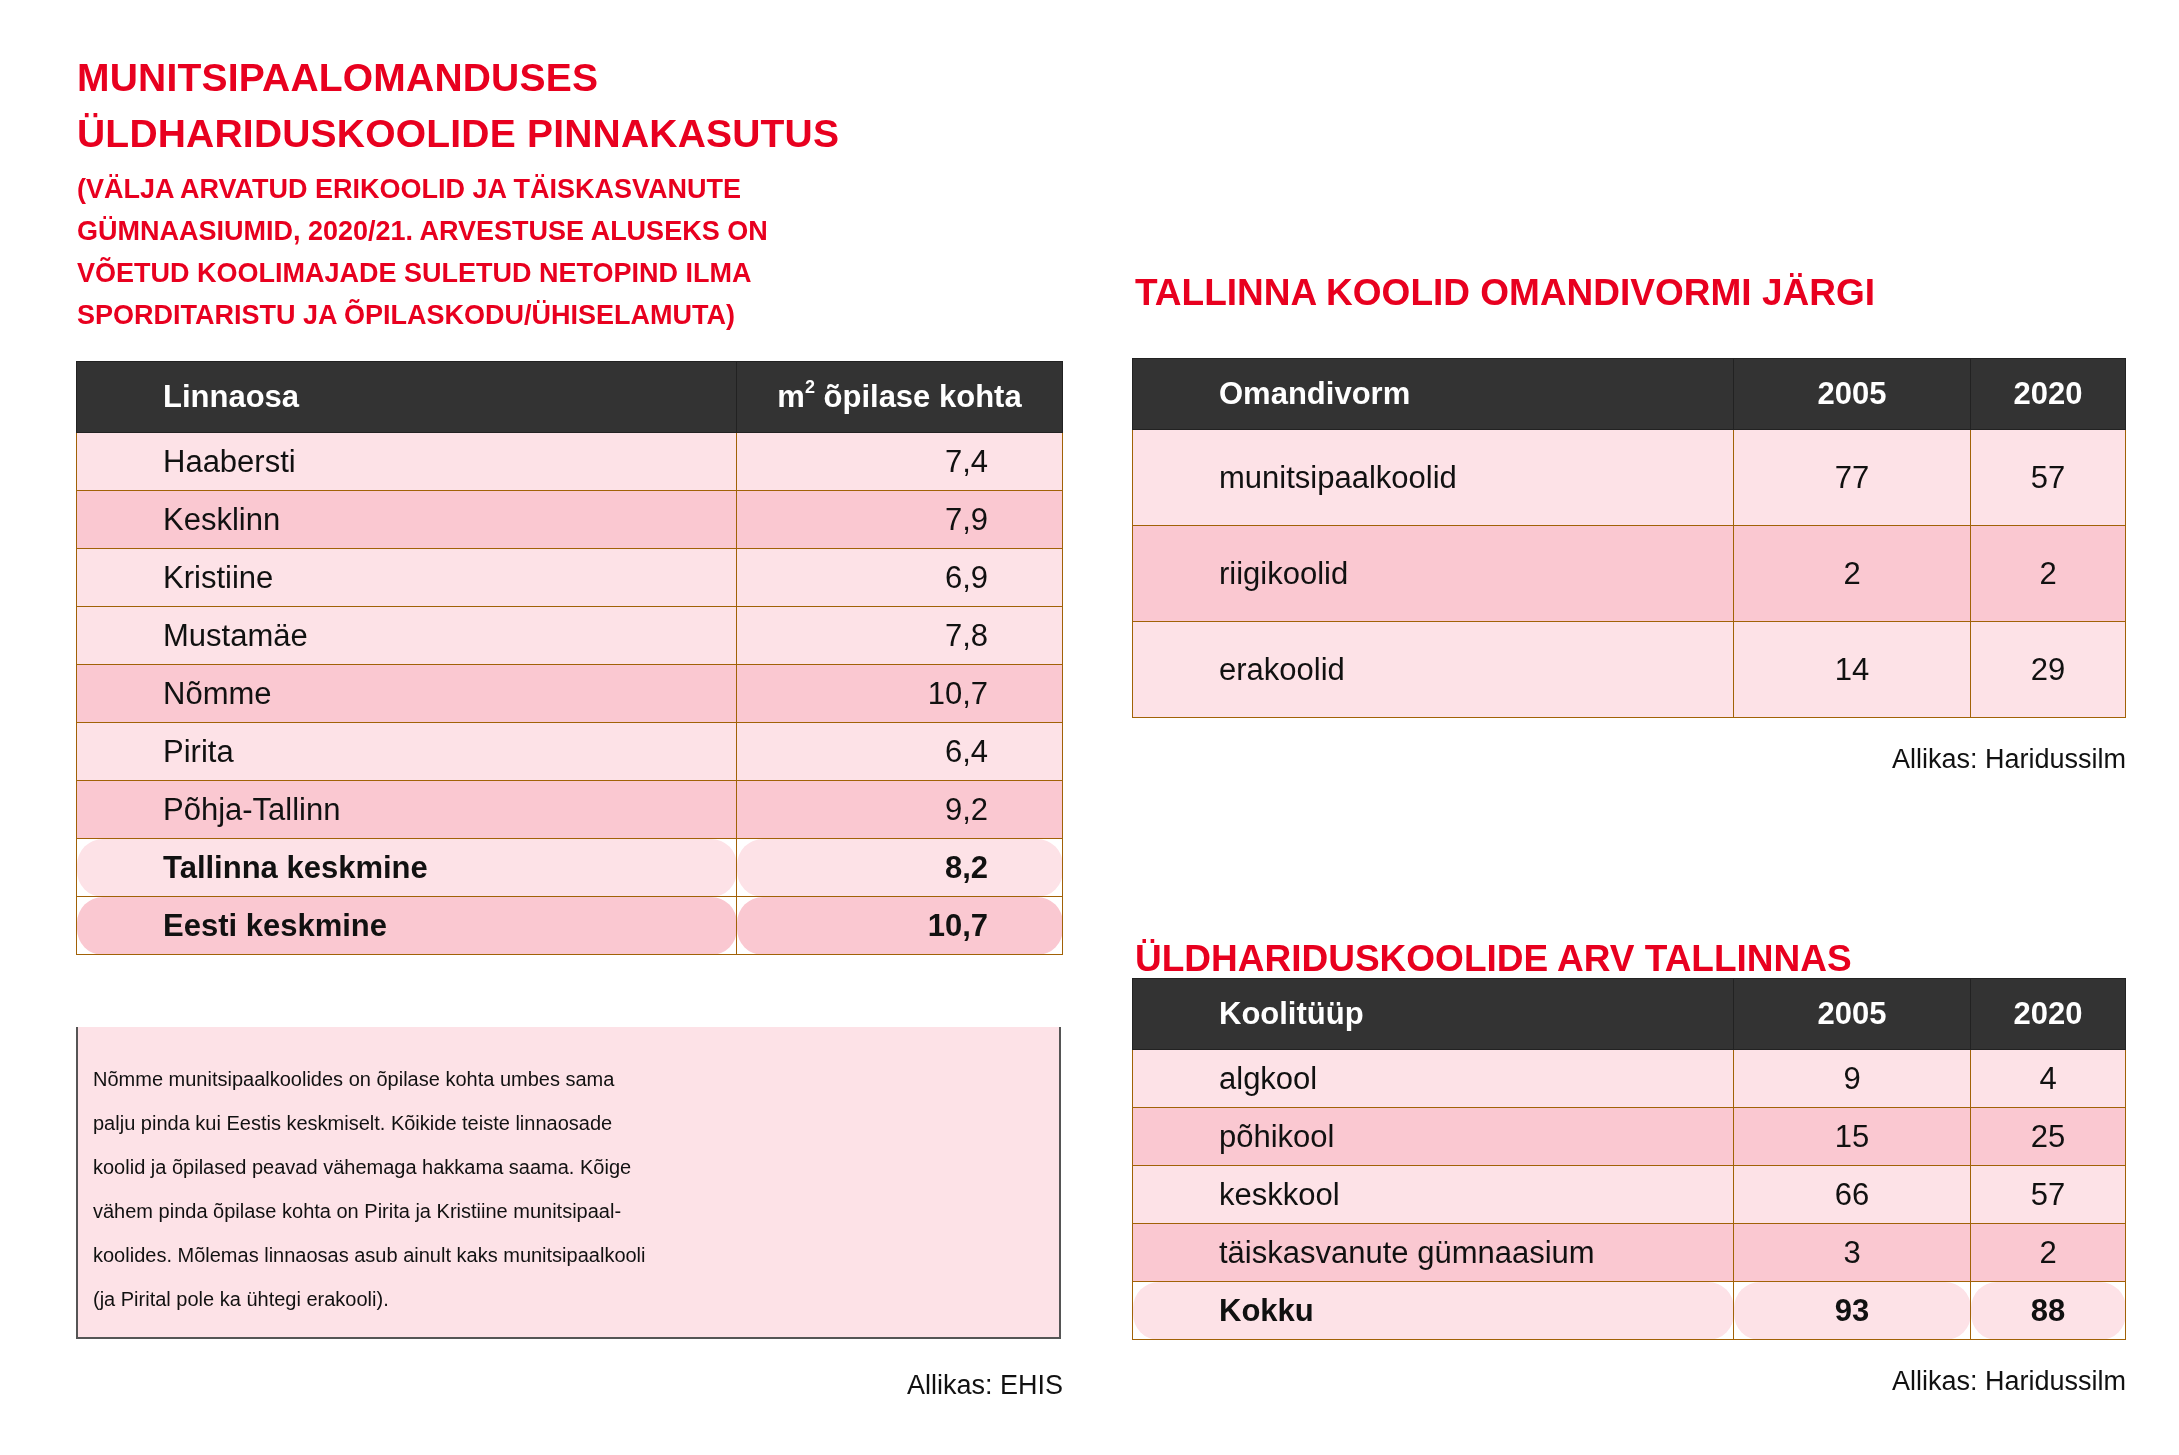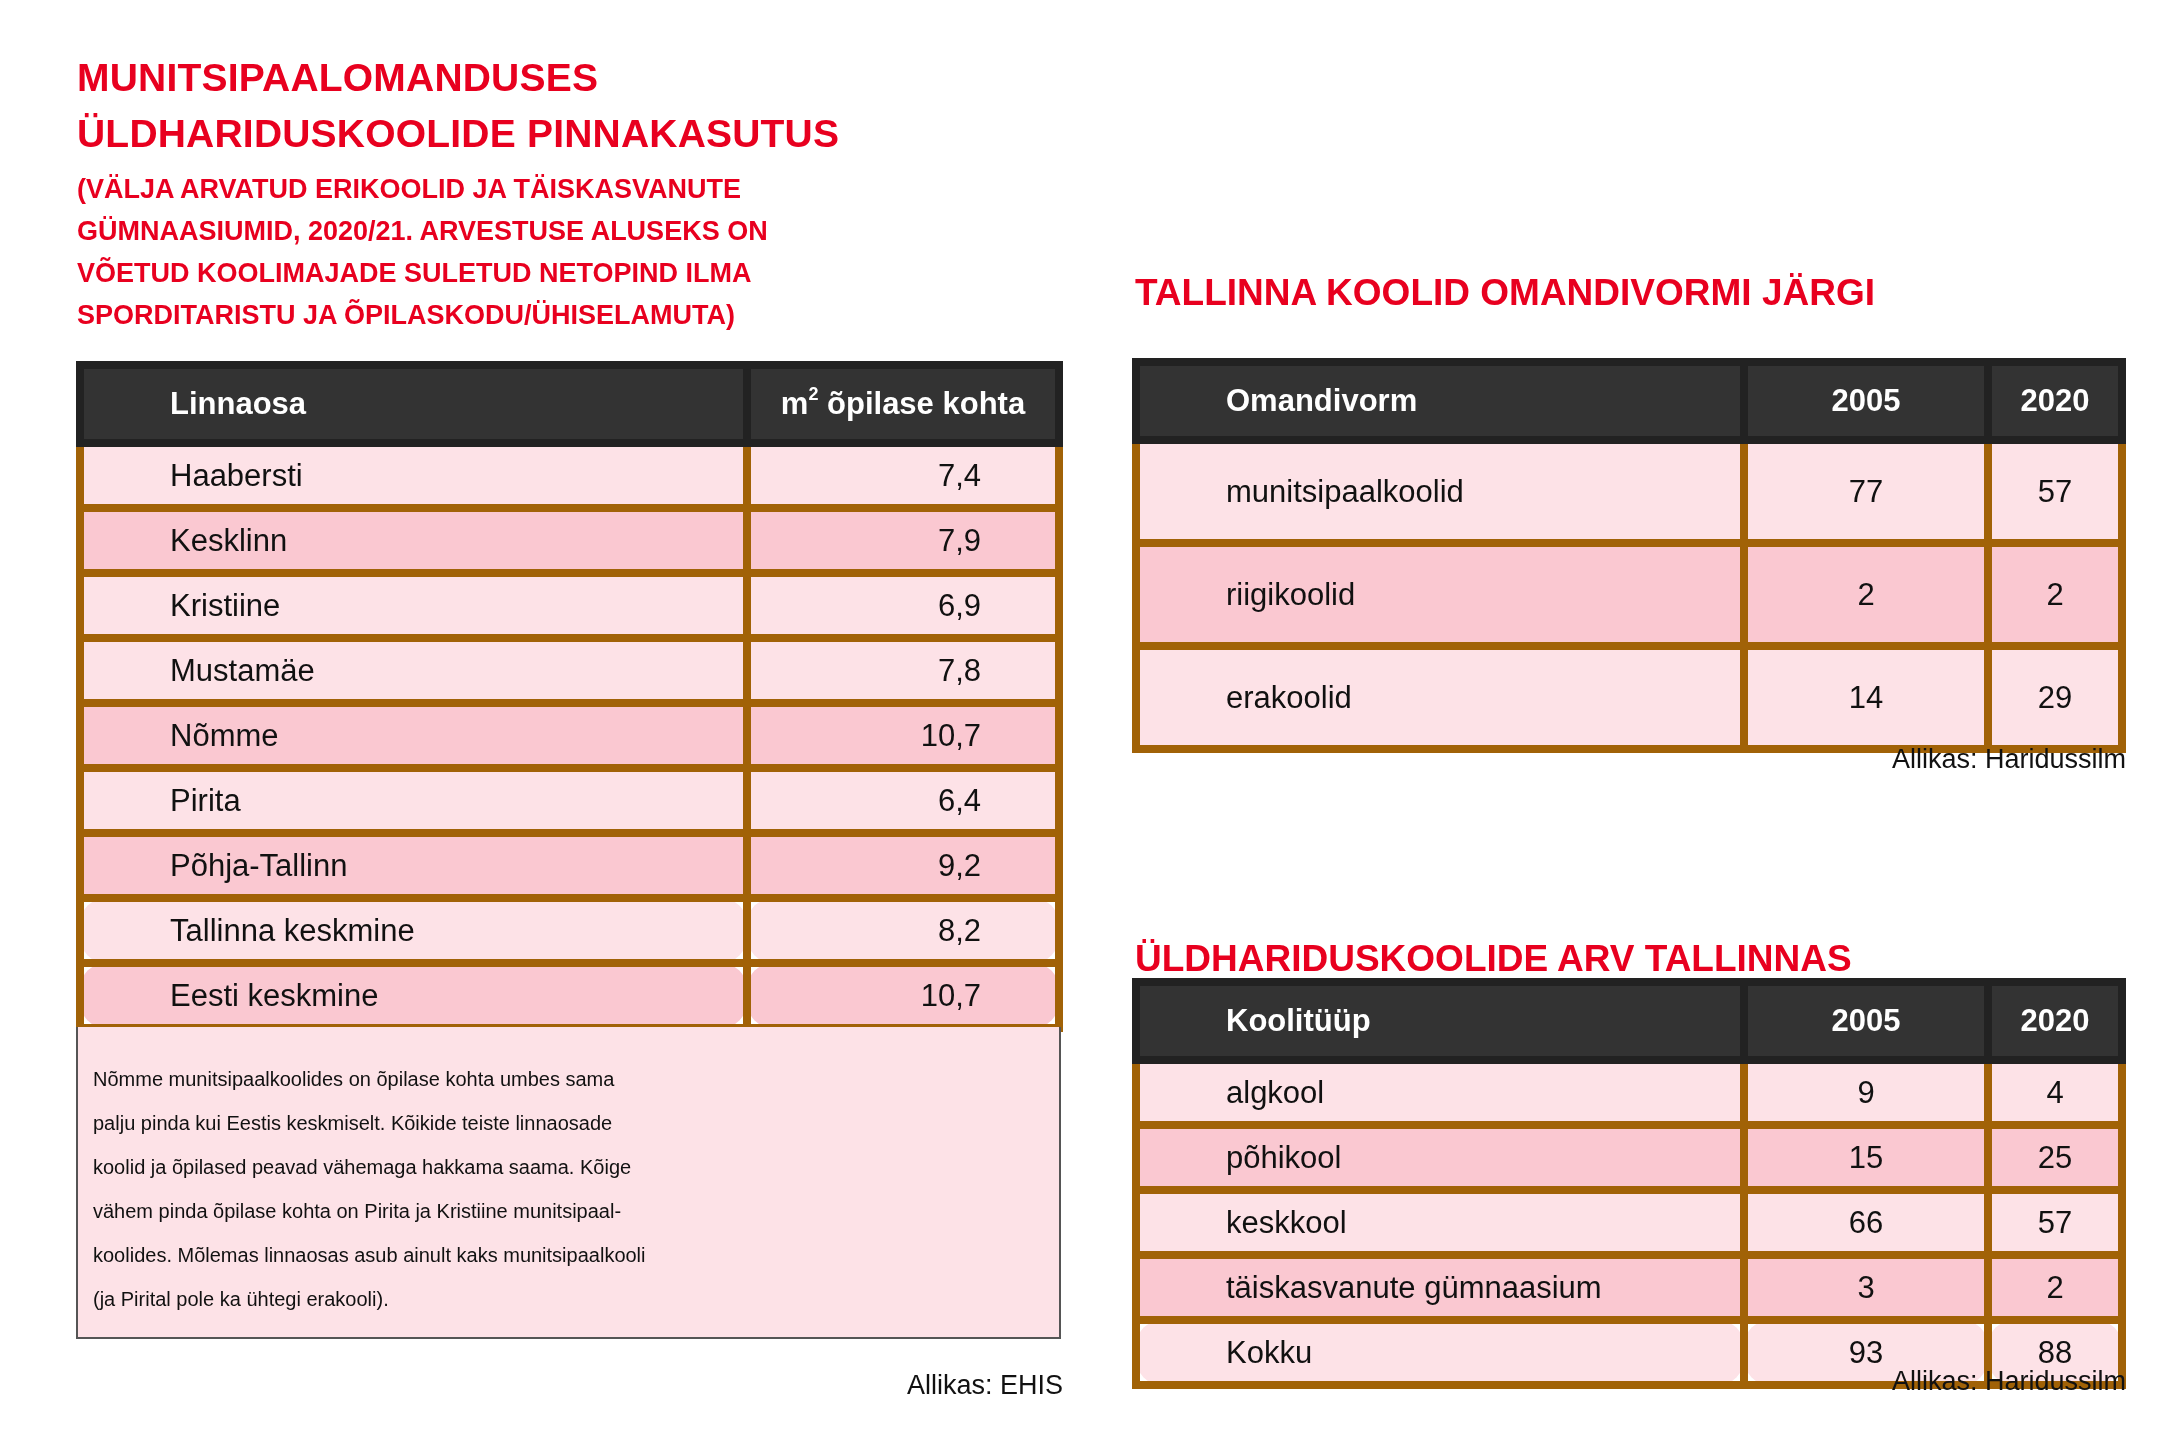--- a/index.html
+++ b/index.html
@@ -8,25 +8,25 @@
   .red { color: #e8001f; }
   .main-title { position: absolute; left: 77px; top: 50px; margin: 0;
                 font-size: 39px; line-height: 56px; font-weight: 700; letter-spacing: 0.2px; }
   .main-title span { display: block; }
   .subtitle { position: absolute; left: 77px; top: 168px; margin: 0;
               font-size: 27px; line-height: 42px; font-weight: 700; }
   .subtitle span { display: block; white-space: nowrap; }
   .section-title { position: absolute; margin: 0; font-size: 37px; font-weight: 700; white-space: nowrap; }
 
   table.dt { position: absolute; border-collapse: collapse; table-layout: fixed; }
-  table.dt th, table.dt td { border: 8px solid #a16207; padding: 0; font-size: 31px; }
+  table.dt th, table.dt td { border: 1px solid #a16207; padding: 0; font-size: 31px; }
   table.dt th { background: #333333; color: #ffffff; font-weight: 700; border-color: #222; }
   table.dt tr.r0 td { background: #fde2e7; }
   table.dt tr.r1 td { background: #fac8d1; }
-  table.dt tr.bold td { font-weight: 400; border-radius: 26px; }
+  table.dt tr.bold td { font-weight: 700; border-radius: 26px; }
   .cl { text-align: left; padding-left: 86px !important; }
 
   #t1 { left: 76px; top: 361px; width: 987px; }
   #t1 th { height: 70px; }
   #t1 td { height: 57px; }
   #t1 .c1 { width: 573px; }
   #t1 th.c2 { text-align: center; }
   #t1 td.c2 { text-align: right; padding-right: 74px; }
 
   .note { position: absolute; left: 76px; top: 1027px; width: 985px; height: 312px;

